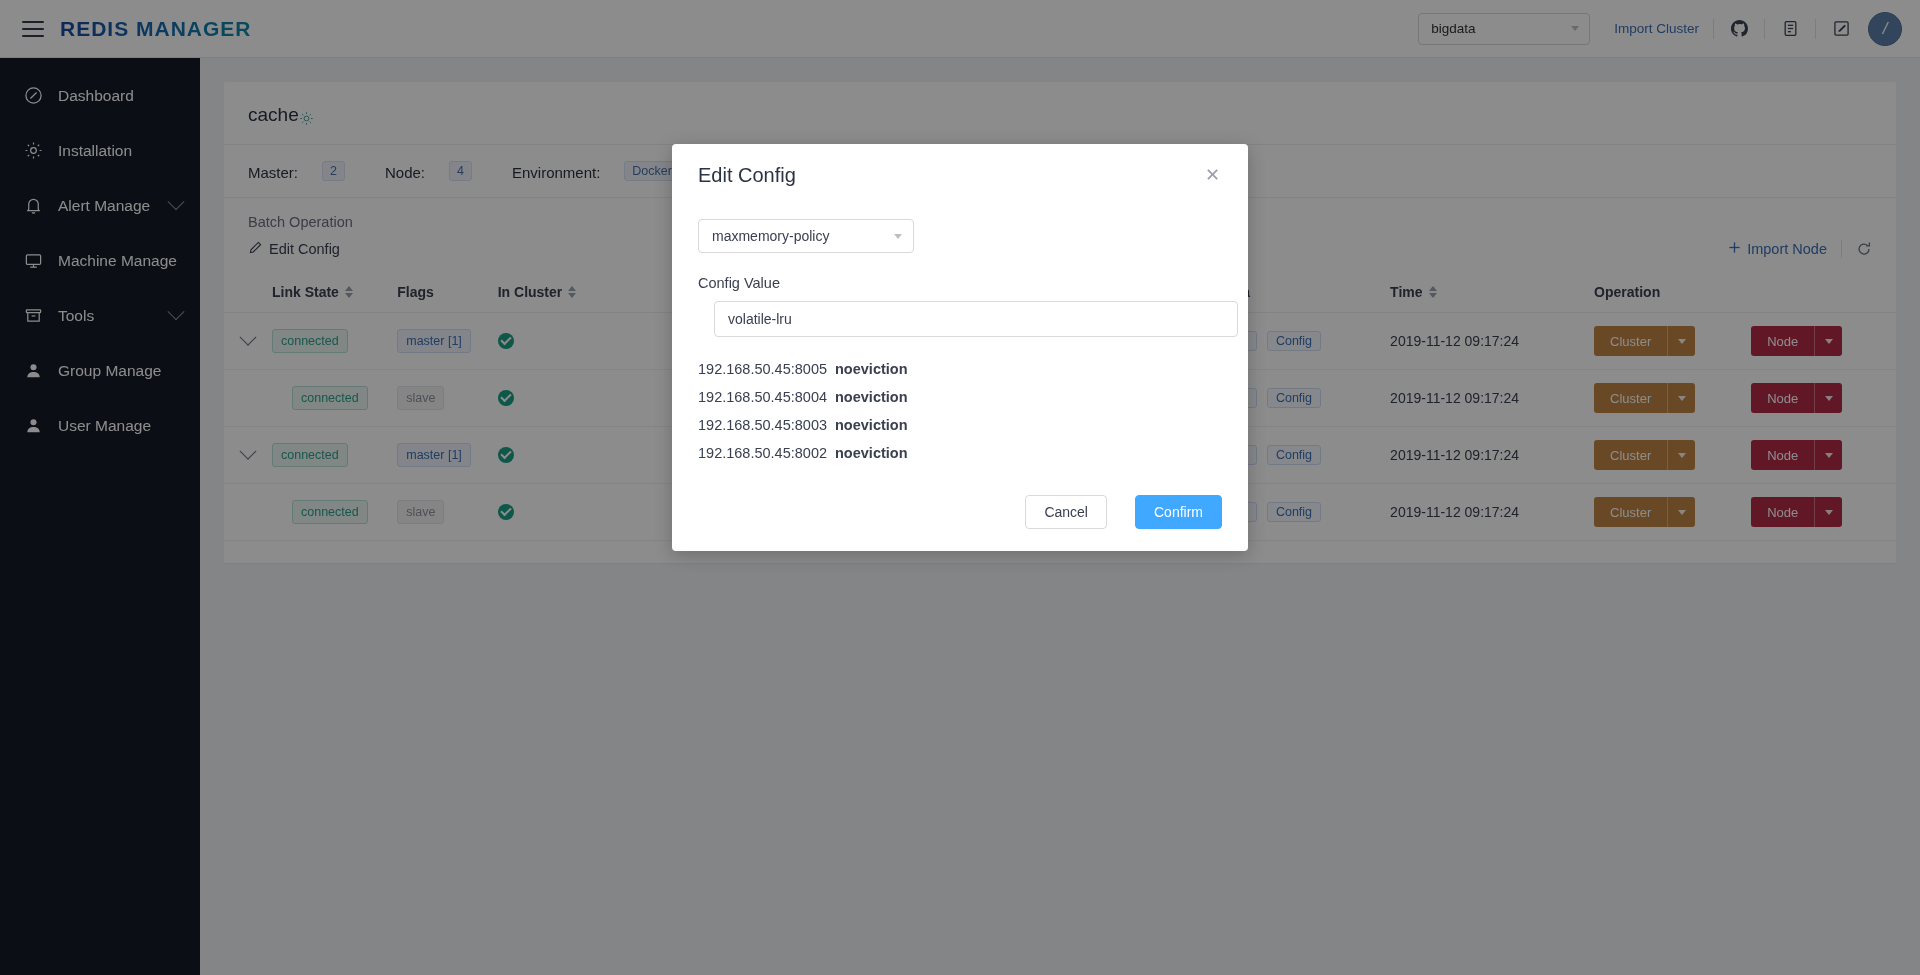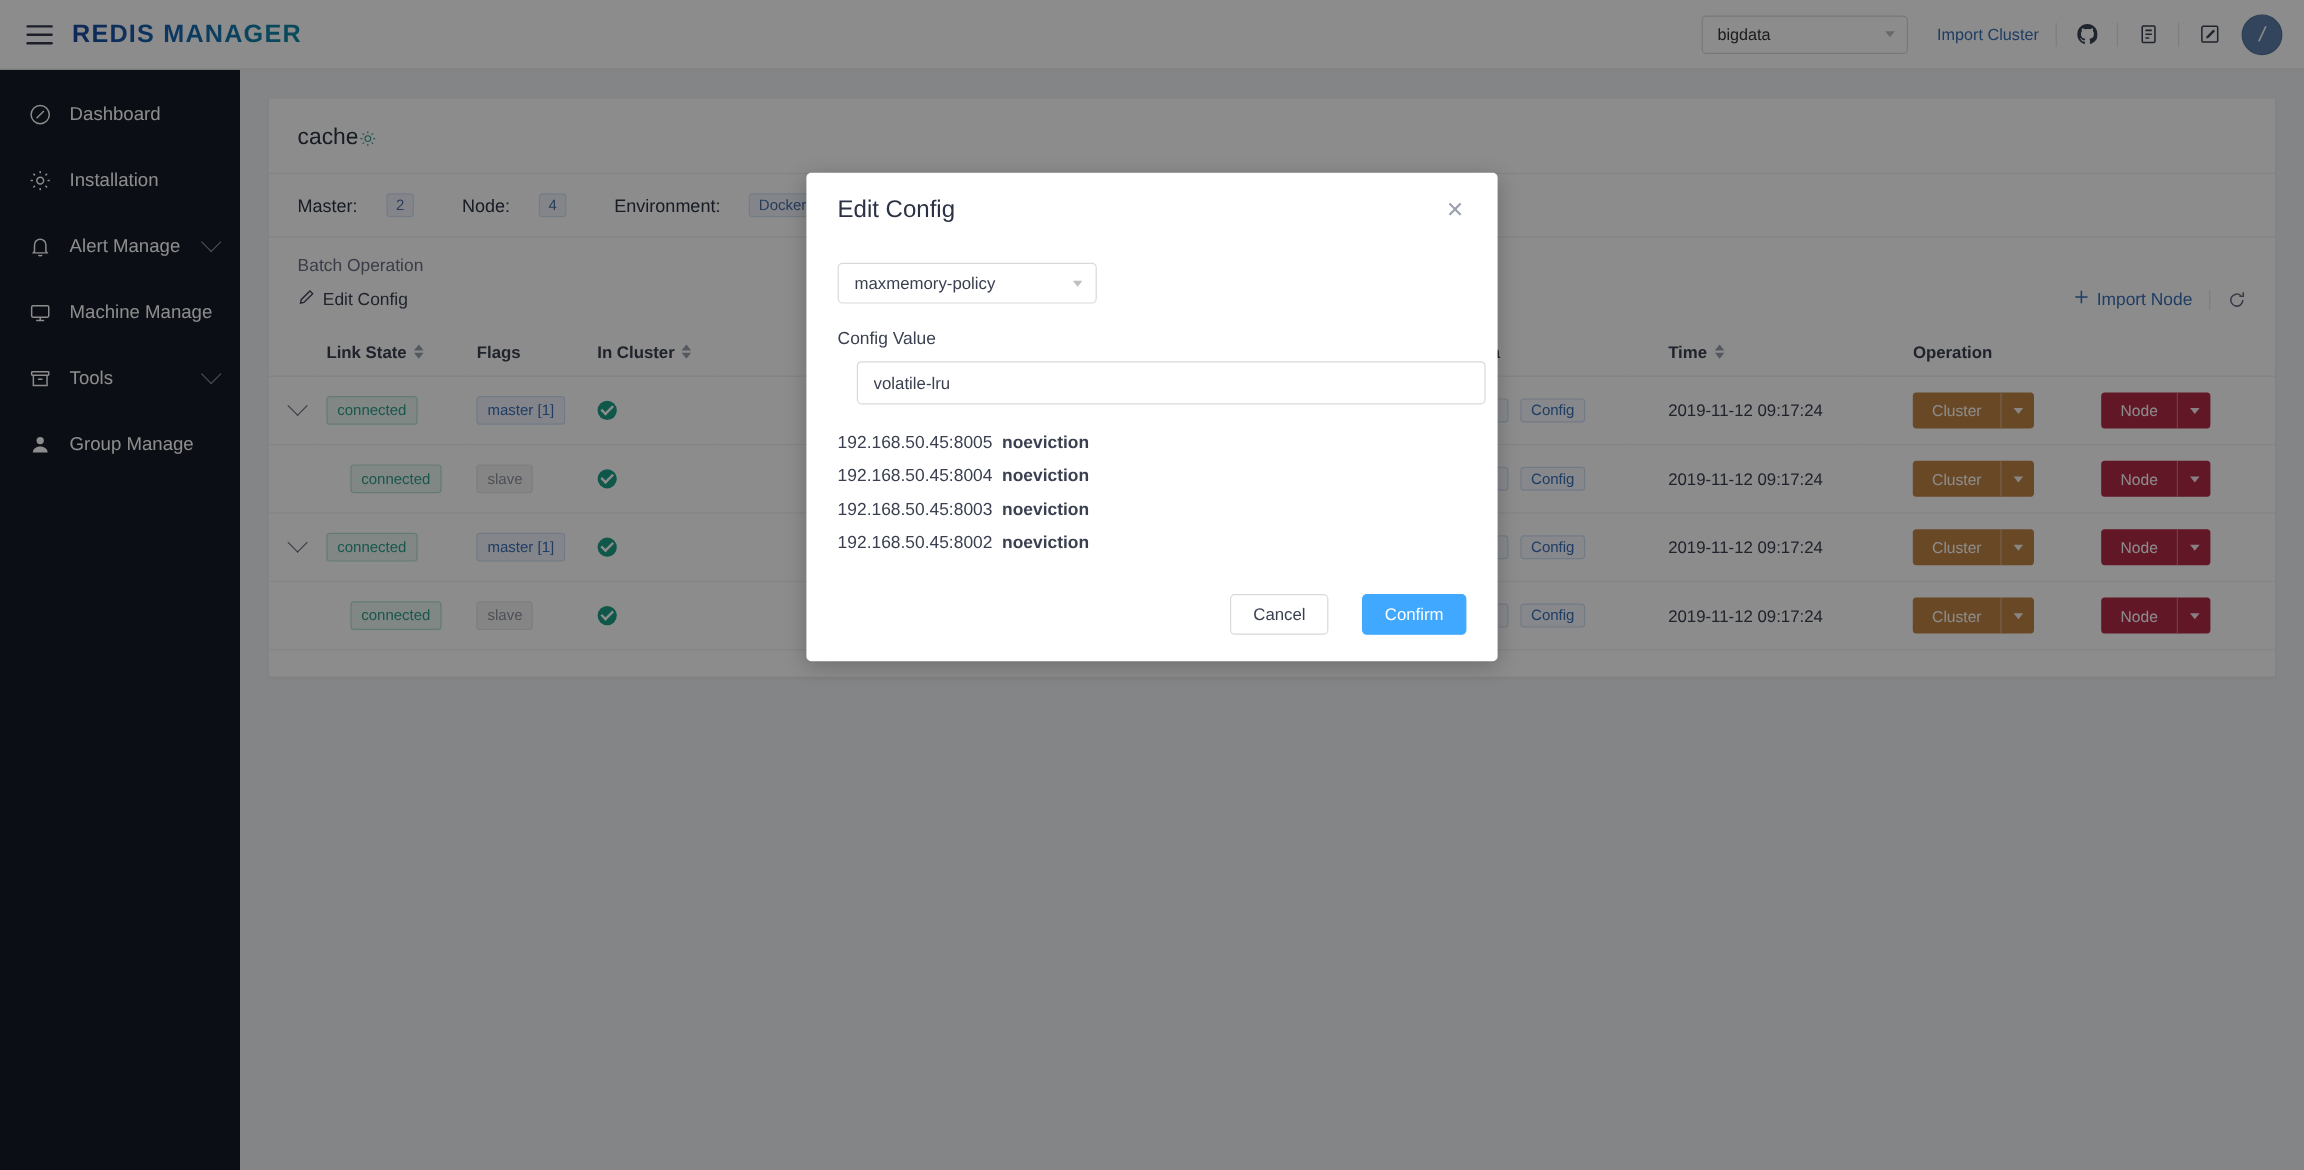--- a/index.html
+++ b/index.html
@@ -113,21 +113,21 @@
   }
   .card {
     background: #fff;
     border-radius: 2px;
     width: 1672px;
     padding: 0 0 22px 0;
     box-shadow: 0 1px 2px rgba(0,0,0,0.04);
   }
   .card-head {
     padding: 22px 24px 18px 24px;
-    display: flex; align-items: center; gap: 0;
+    display: flex; align-items: flex-end; gap: 0;
     border-bottom: 1px solid #eceef1;
   }
   .card-title { font-size: 19px; color: #2b3243; }
   .sun-icon { color: #3c9d8f; display: flex; }
   .info-row {
     padding: 16px 24px 16px 24px;
     display: flex; align-items: flex-end; gap: 22px;
     font-size: 15px; color: #2b3243;
     border-bottom: 1px solid #eceef1;
   }
@@ -393,20 +393,29 @@
     <div class="nav-item">
       <span class="nav-ico">
         <svg width="19" height="19" viewBox="0 0 20 20" fill="currentColor">
             <circle cx="10" cy="6.5" r="3.2"></circle>
             <path d="M3.5 17c0-3.4 2.9-5.4 6.5-5.4s6.5 2 6.5 5.4z"></path>
           </svg>
       </span>
       <span class="nav-label">Group Manage</span>
     </div>
 
+    <div class="nav-item">
+      <span class="nav-ico">
+        <svg width="19" height="19" viewBox="0 0 20 20" fill="currentColor">
+            <circle cx="10" cy="6.5" r="3.2"></circle>
+            <path d="M3.5 17c0-3.4 2.9-5.4 6.5-5.4s6.5 2 6.5 5.4z"></path>
+          </svg>
+      </span>
+      <span class="nav-label">User Manage</span>
+    </div>
   </div>
 
   <div class="content">
     <div class="card">
 
       <div class="card-head">
         <span class="card-title">cache</span>
         <span class="sun-icon">
           <svg width="15" height="15" viewBox="0 0 20 20" fill="none" stroke="currentColor" stroke-width="1.3">
               <circle cx="10" cy="10" r="3.2"></circle>

